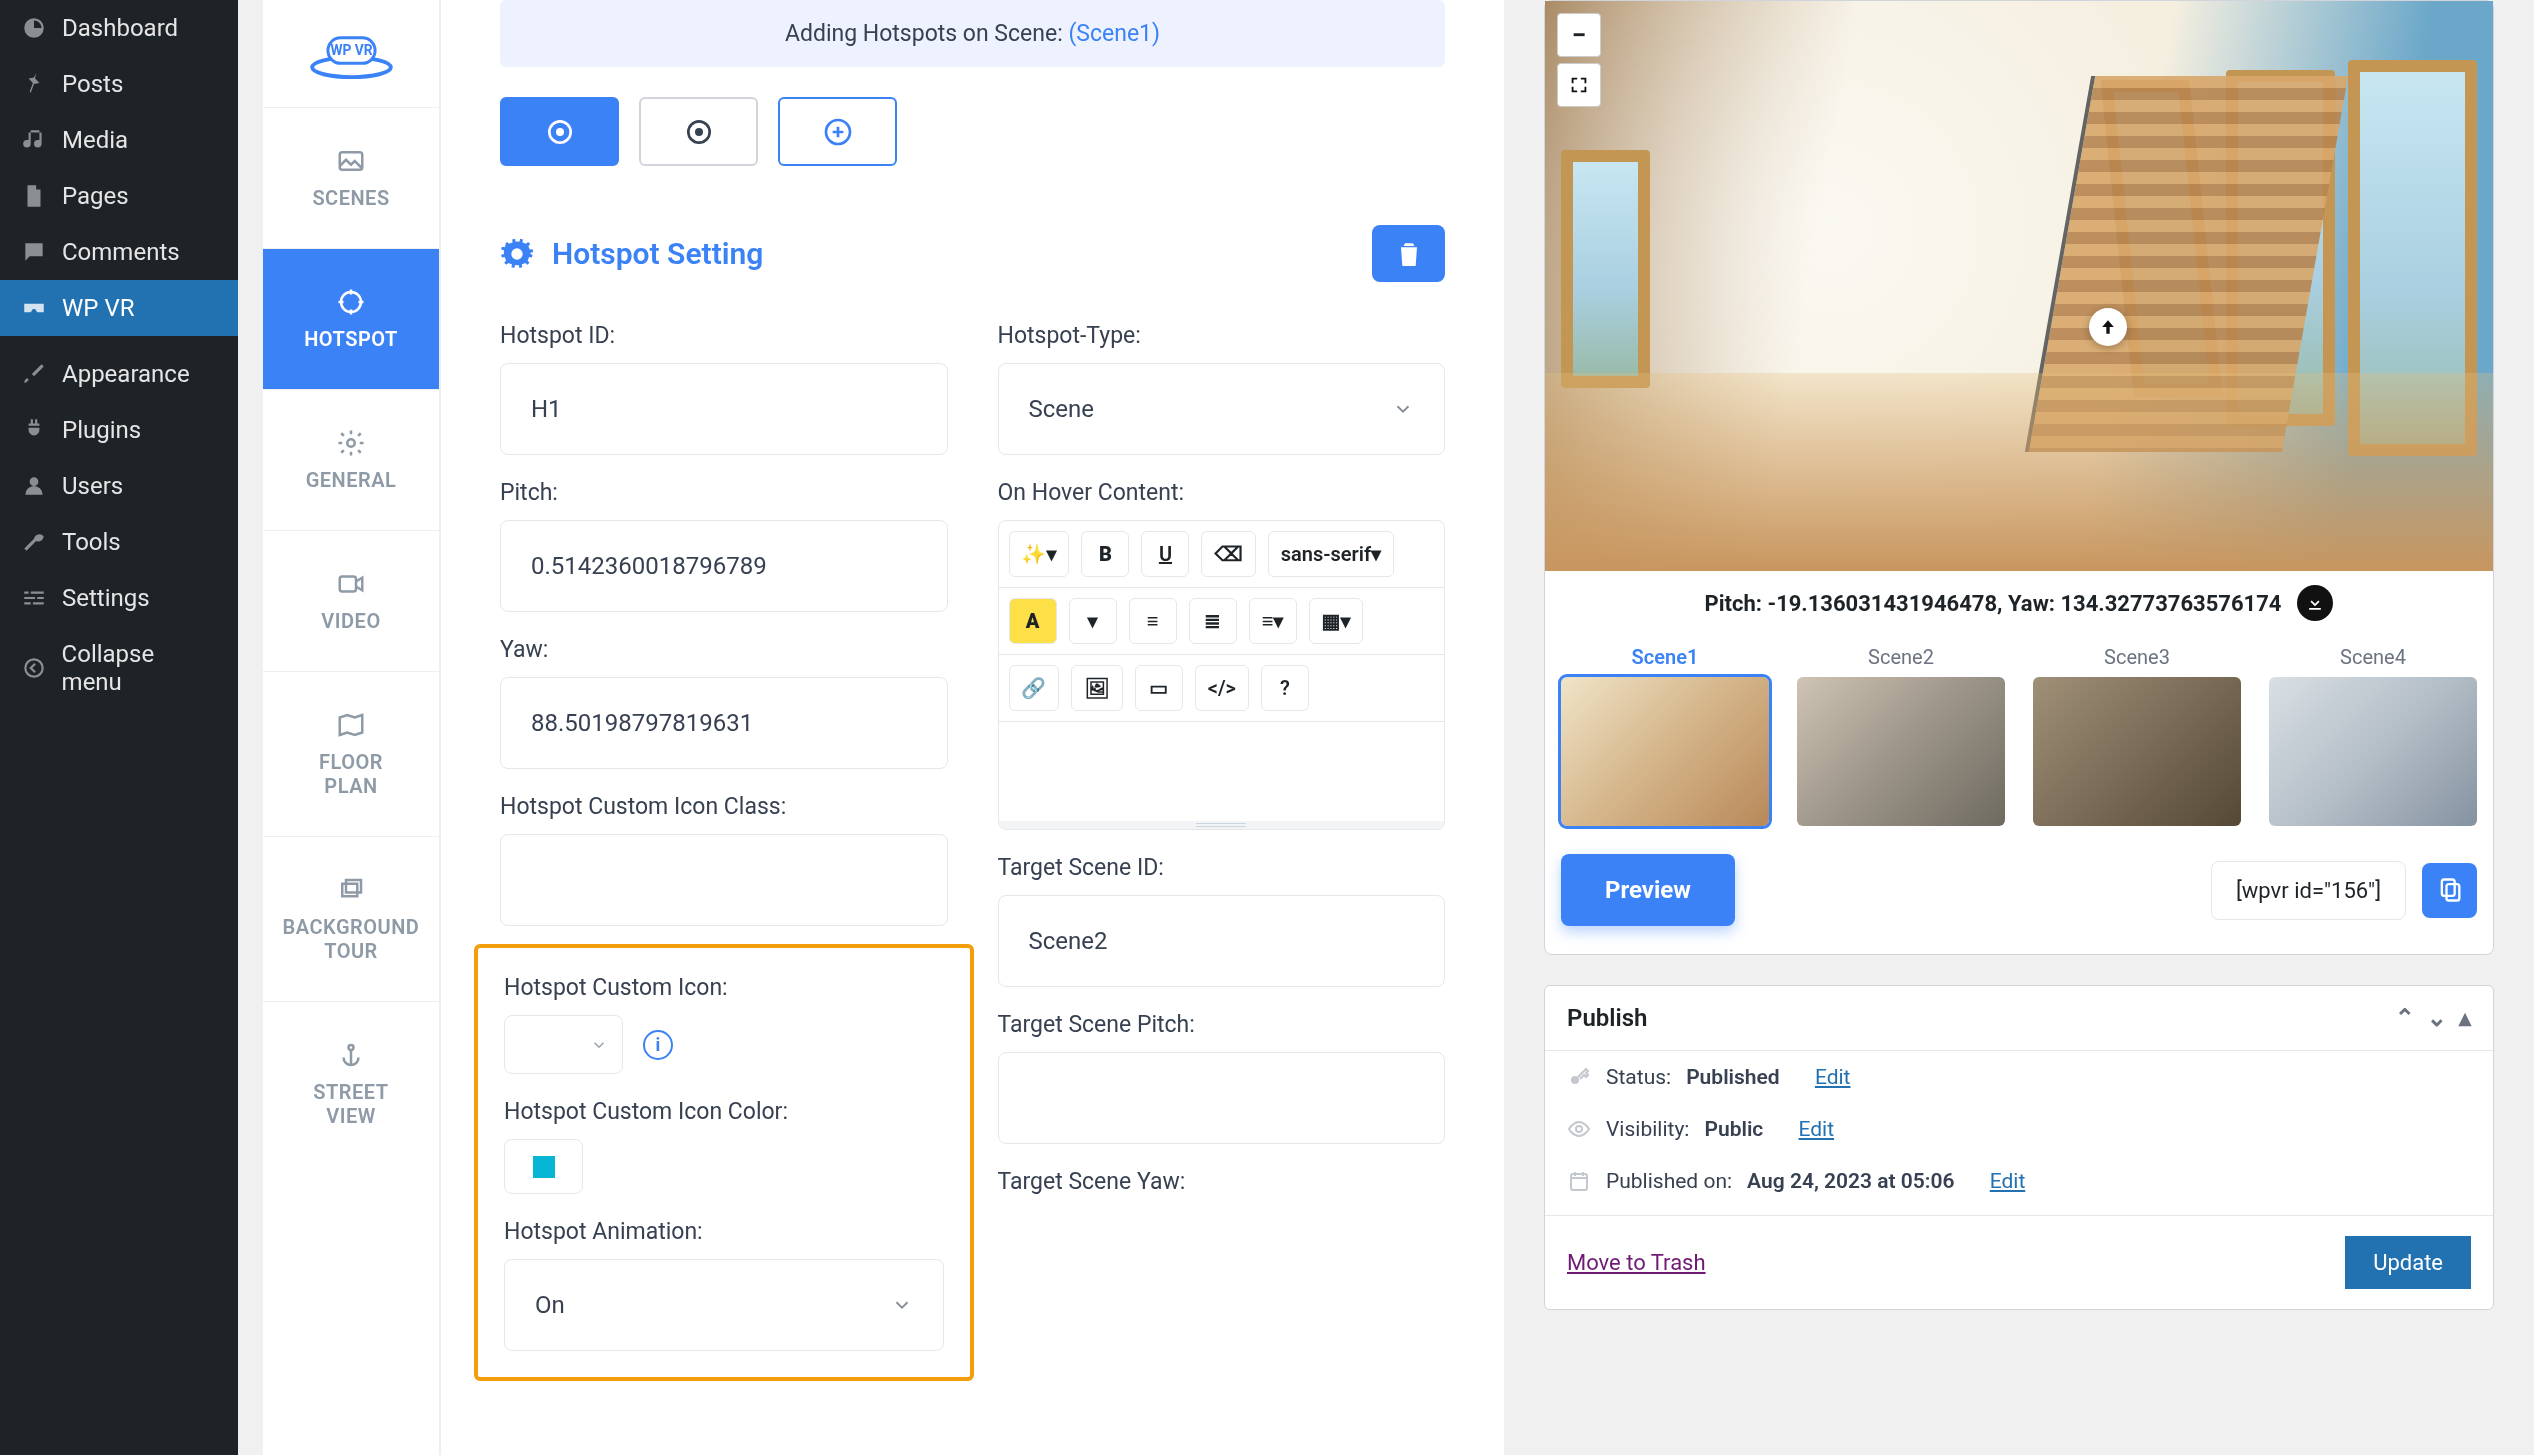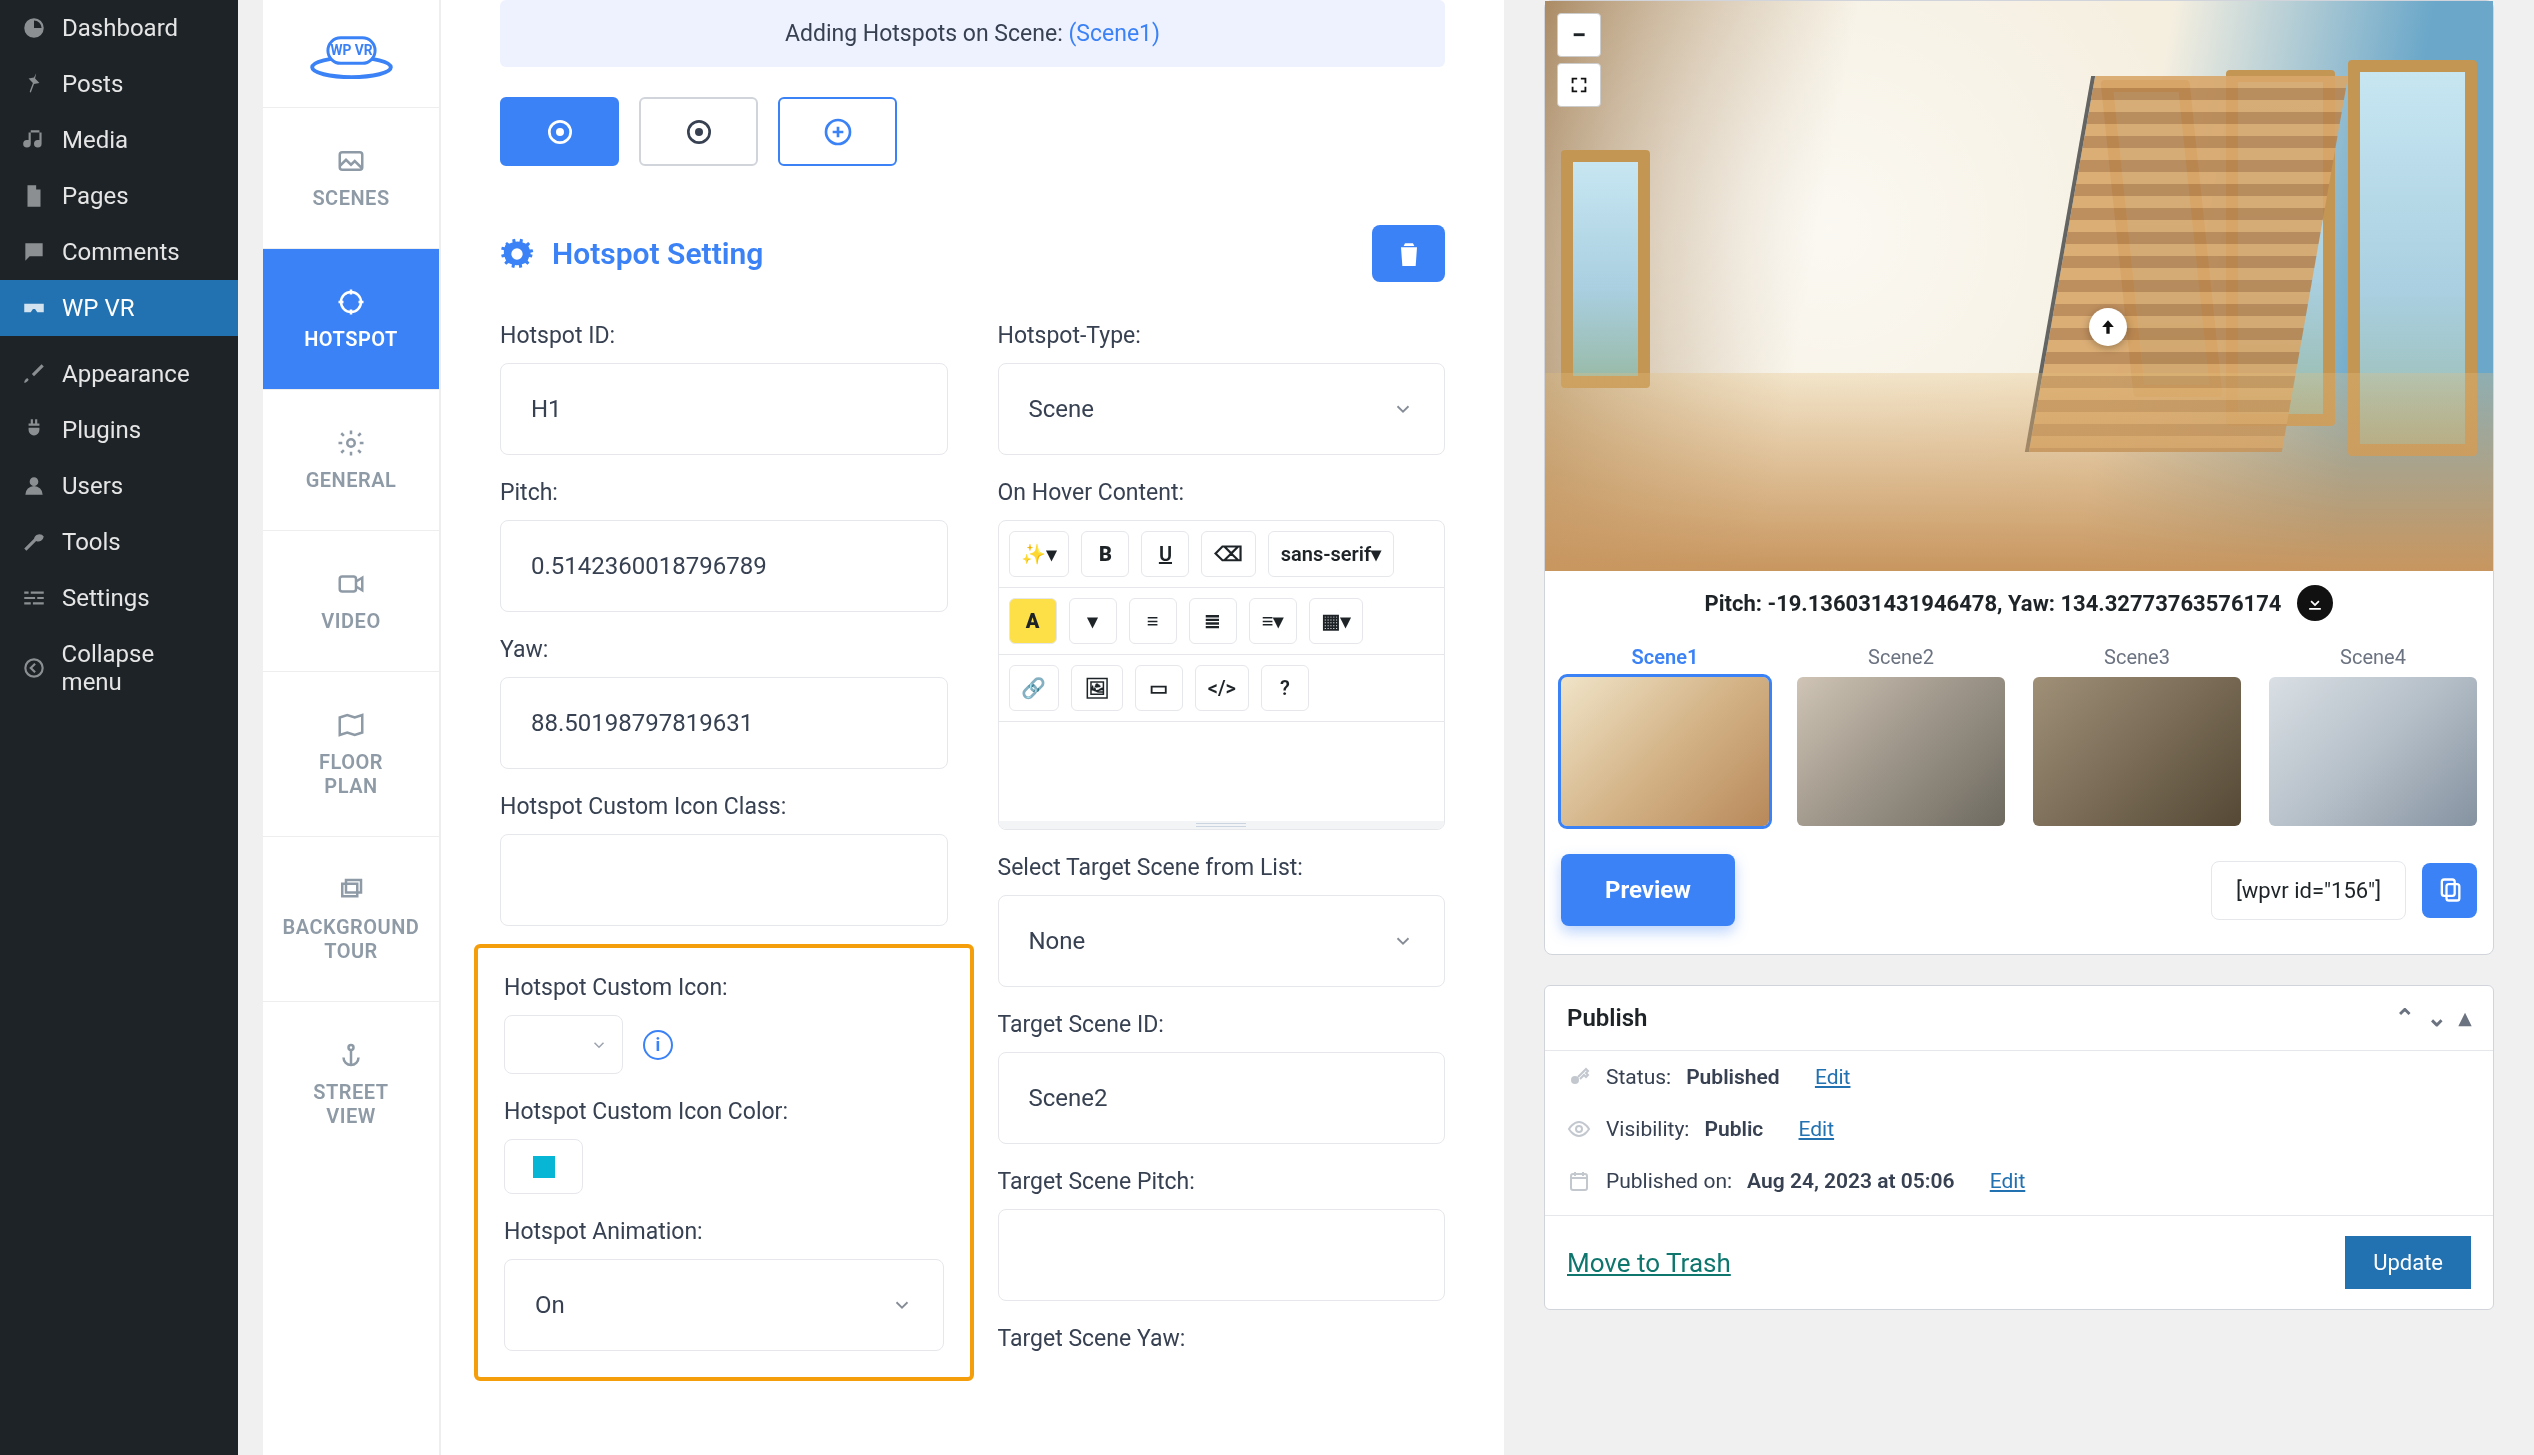--- a/index.html
+++ b/index.html
@@ -93,21 +93,21 @@
 
 
 .publish{background:#fff;border:1px solid #d1d5db;border-radius:6px}
 .publish-head{display:flex;justify-content:space-between;align-items:center;padding:18px 22px;border-bottom:1px solid #e5e7eb;font-size:24px;font-weight:600}
 .publish-head .toggles{display:flex;gap:12px;color:#6b7280}
 .publish .row{display:flex;align-items:center;gap:15px;padding:14px 22px;font-size:21px;color:#374151}
 .publish .row .ic{width:24px;height:24px;opacity:.6}
 .publish .row b{font-weight:600}
 .publish .row a{color:#2271b1;text-decoration:underline;cursor:pointer}
 .publish-foot{display:flex;justify-content:space-between;align-items:center;padding:20px 22px;border-top:1px solid #e5e7eb;margin-top:8px}
-.publish-foot .trash{color:#0f766e;text-decoration:underline;font-size:26px;cursor:pointer}
+.publish-foot .trash{color:#701a75;text-decoration:underline;font-size:22px;cursor:pointer}
 .publish-foot .update{background:#2271b1;color:#fff;border:none;border-radius:0;padding:14px 28px;font-size:22px;cursor:pointer}
 
 svg{display:block}
 </style>
 </head>
 <body>
 
 <div class="wrap">
 
   <nav class="admin-nav">
@@ -406,29 +406,20 @@
                   <div class="rte-btn">&lt;/&gt;</div>
                   <div class="rte-btn">?</div>
                 </div>
                 <div class="rte-area"></div>
                 <div class="rte-resize">
                     <span class="grip"></span>
                   </div>
               </div>
             </div>
 
-            <div class="field">
-                <label>Select Target Scene from List:</label>
-              <div class="select">
-                  <span>None</span>
-                  <svg class="chev" width="22" height="22" viewBox="0 0 24 24">
-                    <path d="M6 9l6 6 6-6" fill="none" stroke="#374151" stroke-width="2"></path>
-                  </svg>
-                </div>
-            </div>
             <div class="field"><label>Target Scene ID:</label><input value="Scene2" style=""></div>
             <div class="field"><label>Target Scene Pitch:</label><input value="" style=""></div>
             <div class="field">
                 <label>Target Scene Yaw:</label>
               </div>
           </div>
         </div>
       </div>
     </div>
 

